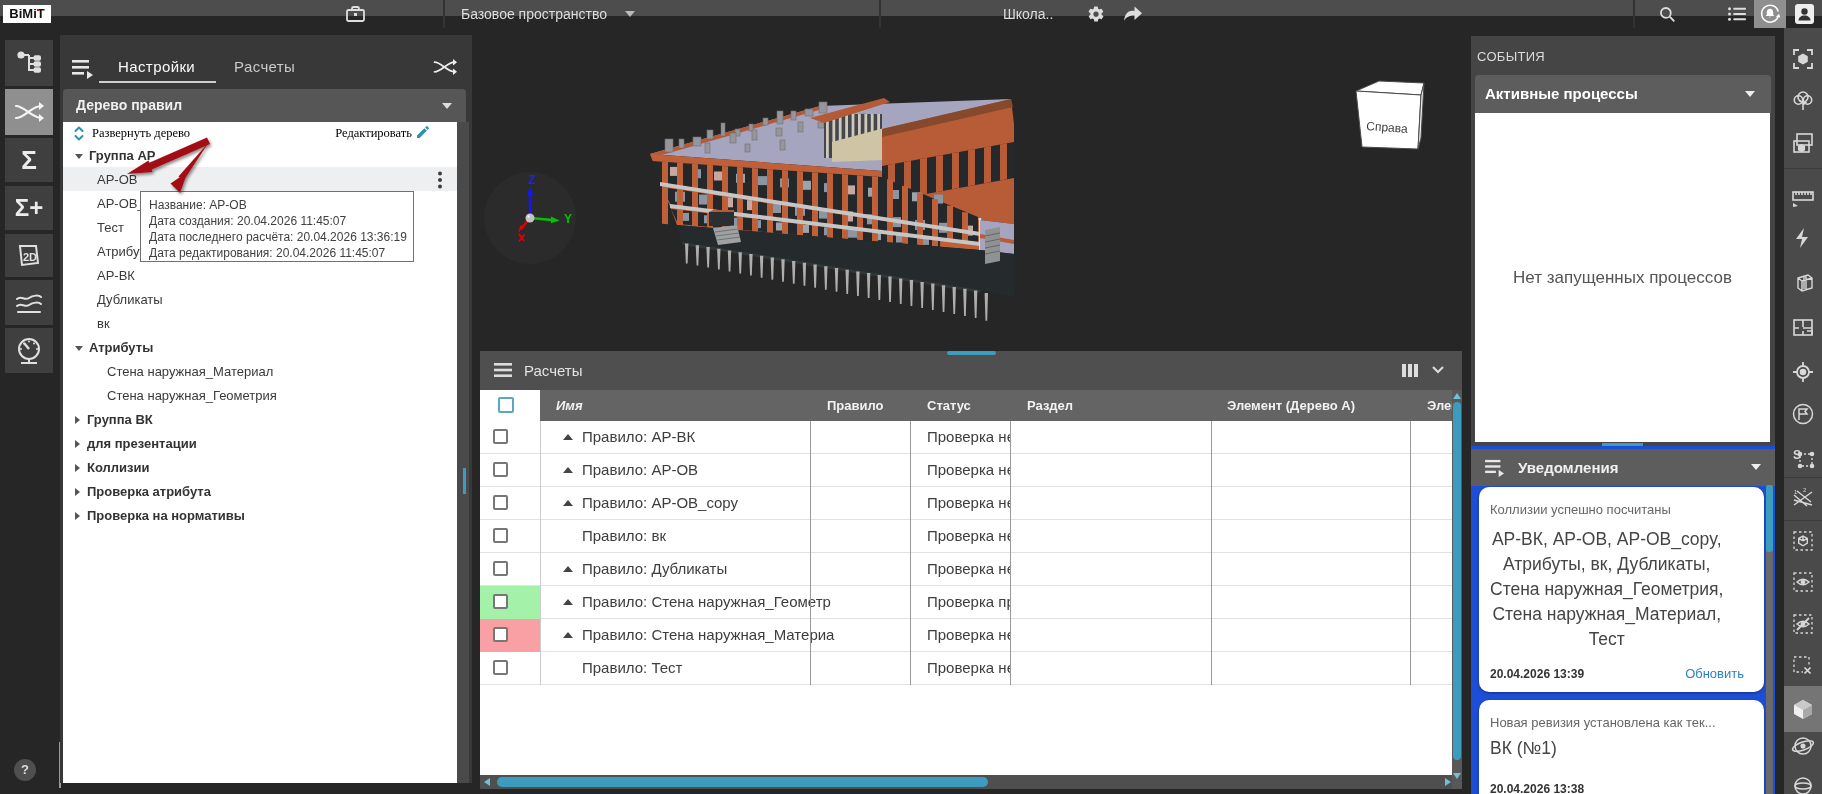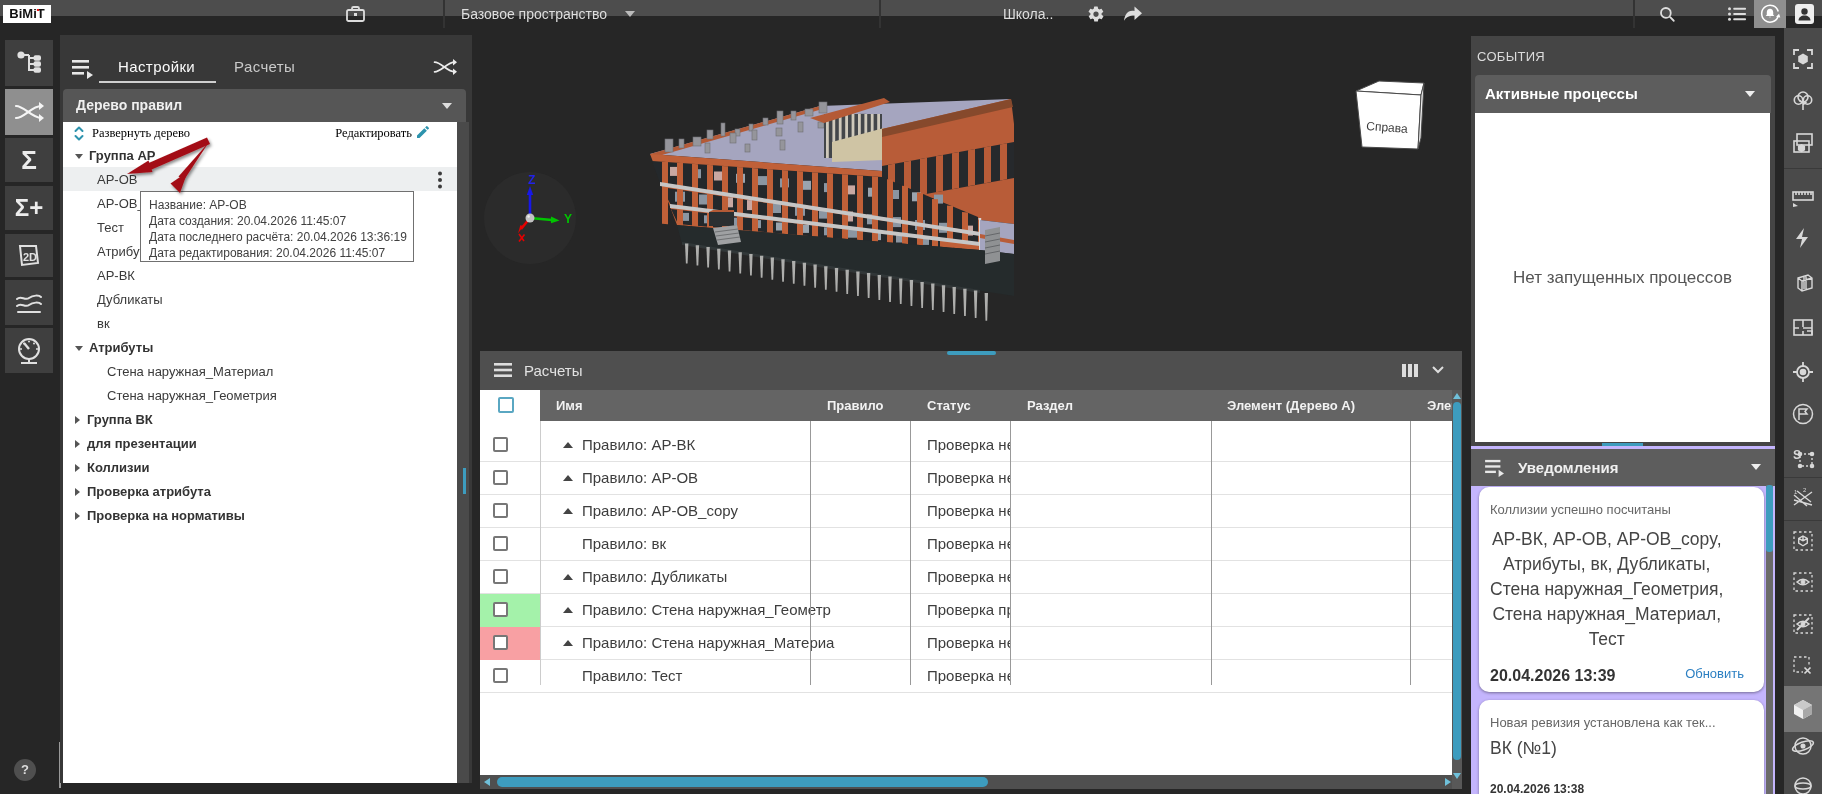--- a/index.html
+++ b/index.html
@@ -33,39 +33,39 @@
 #hl{position:absolute;left:0;top:45px;width:394px;height:24px;background:#edeff0;}
 .teal{color:#000000;font-family:Liberation Serif, serif;}
 #tooltip{position:absolute;left:77px;top:69px;width:274px;height:71px;background:#fff;border:1px solid #707070;
 font-size:12px;color:#404040;padding:5px 8px 0;line-height:16px;z-index:5;white-space:nowrap;}
 
 #viewport{position:absolute;left:480px;top:28px;width:986px;height:323px;background:#262626;}
 
 #tblhead{position:absolute;left:480px;top:351px;width:982px;height:39px;background:#4f4f4f;color:#e2e2e2;}
 #tblcols{position:absolute;left:480px;top:390px;width:972px;height:31px;background:#646464;color:#f2f2f2;font-size:13px;font-weight:bold;}
 #tbody{position:absolute;left:480px;top:421px;width:972px;height:354px;background:#fff;}
-.trow{position:absolute;left:0;width:972px;height:33px;border-bottom:1px solid #e2e2e2;margin-top:8px;}
+.trow{position:absolute;left:0;width:972px;height:33px;border-bottom:1px solid #e2e2e2;}
 .cbx{position:absolute;left:13px;top:8px;width:15px;height:15px;border:2px solid #777;border-radius:2px;background:#fff;}
 .rname{position:absolute;left:102px;top:7px;font-size:15px;color:#3d3d3d;white-space:nowrap;}
 .rtri{position:absolute;left:83px;top:13px;width:0;height:0;border-left:5px solid transparent;border-right:5px solid transparent;border-bottom:6px solid #444;}
 .rstat{position:absolute;left:447px;top:7px;font-size:15px;color:#3d3d3d;white-space:nowrap;overflow:hidden;width:83px;}
 .cline{position:absolute;top:0;width:1px;background:#999;}
 #hscroll{position:absolute;left:480px;top:775px;width:982px;height:14px;background:#4f4f4f;}
 #hthumb{position:absolute;left:17px;top:2px;width:491px;height:10px;background:#3d9cbe;border-radius:5px;}
 #vscroll{position:absolute;left:1452px;top:390px;width:10px;height:399px;background:#585858;}
 #vthumb{position:absolute;left:1px;top:12px;width:8px;height:358px;background:#3d9cbe;border-radius:4px;}
 
 #events{position:absolute;left:1471px;top:36px;width:304px;height:410px;background:#454545;}
 #evhead{position:absolute;left:6px;top:13px;color:#dcdcdc;font-size:13px;letter-spacing:.3px;}
 #evbar{position:absolute;left:4px;top:39px;width:296px;height:38px;background:#5d5d5d;border-radius:4px 4px 0 0;
 color:#fff;font-weight:bold;font-size:15px;line-height:38px;padding-left:10px;}
 #evwhite{position:absolute;left:4px;top:77px;width:295px;height:329px;background:#fff;color:#555;font-size:17px;
 display:flex;align-items:center;justify-content:center;}
 #evhandle{position:absolute;left:1602px;top:443px;width:41px;height:3px;background:#3d9cbe;}
-#notif{position:absolute;left:1471px;top:446px;width:304px;height:348px;background:#c4b5fd;}
+#notif{position:absolute;left:1471px;top:446px;width:304px;height:348px;background:#1d4ed8;}
 #nhead{position:absolute;left:0;top:3px;width:304px;height:37px;background:#5d5d5d;color:#f0f0f0;}
 .card{position:absolute;left:8px;width:285px;background:#fff;border-radius:10px;box-shadow:0 1px 3px rgba(0,0,0,.4);}
 #ntrack{position:absolute;left:295px;top:39px;width:7px;height:309px;background:#6a6a6a;}
 #nthumb{position:absolute;left:0;top:0;width:7px;height:67px;background:#3d9cbe;border-radius:3px;}
 
 #rightstrip{position:absolute;left:1784px;top:28px;width:38px;height:766px;background:#4a4a4a;}
 .rbtn{position:absolute;left:0;width:38px;height:42px;display:flex;align-items:center;justify-content:center;color:#d8d8d8;}
 .rsep{position:absolute;left:0;width:38px;height:1px;background:#3a3a3a;}
 #helpc{position:absolute;left:14px;top:759px;width:22px;height:22px;border-radius:50%;background:#4f4f4f;
 color:#ddd;font-size:13px;font-weight:bold;text-align:center;line-height:22px;}
@@ -487,21 +487,21 @@
           <rect x="12" width="4" height="13"></rect>
         </g>
       </svg>
   <svg class="abs" style="left:952px;top:15px" width="12" height="8" viewBox="0 0 12 8">
         <path d="M1 1 l5 5 5-5" stroke="#ddd" stroke-width="2" fill="none"></path>
       </svg>
 </div>
 <div id="tblcols">
   <div class="abs" style="left:0;top:0;width:60px;height:31px;background:#fff;"></div>
   <div class="abs" style="left:18px;top:7px;width:16px;height:16px;border:2.5px solid #5aa7c2;border-radius:2px;background:#fff;"></div>
-  <div class="abs" style="left:76px;top:8px;">Имя</div>
+  <div class="abs" style="left:76px;top:8px;font-style:italic;">Имя</div>
   <div class="abs" style="left:347px;top:8px;">Правило</div>
   <div class="abs" style="left:447px;top:8px;">Статус</div>
   <div class="abs" style="left:547px;top:8px;">Раздел</div>
   <div class="abs" style="left:747px;top:8px;">Элемент (Дерево А)</div>
   <div class="abs" style="left:947px;top:8px;">Элем</div>
 </div>
 <div id="tbody">
   <div class="trow" style="top:0">
         <div class="cbx"></div>
         <div class="rtri"></div>
@@ -586,21 +586,21 @@
             <rect x="0" y="13" width="12" height="2.6"></rect>
     <path d="M15 12 l6 4 -6 4z"></path>
           </g>
         </svg>
     <div class="abs" style="left:47px;top:10px;font-weight:bold;font-size:15px;">Уведомления</div>
     <span class="caret" style="position:absolute;right:14px;top:15px;border-top-color:#eee;"></span>
   </div>
   <div class="card" style="top:41px;height:205px;">
     <div class="abs" style="left:11px;top:15px;font-size:13px;color:#666;">Коллизии успешно посчитаны</div>
     <div class="abs" style="left:11px;top:40px;font-size:17.5px;color:#454545;line-height:25px;text-align:center;">АР-ВК, АР-ОВ, АР-ОВ_copy,<br>Атрибуты, вк, Дубликаты,<br>Стена наружная_Геометрия,<br>Стена наружная_Материал,<br>Тест</div>
-    <div class="abs" style="left:11px;top:180px;font-size:16px;font-weight:bold;color:#333;text-align:right;">20.04.2026 13:39</div>
+    <div class="abs" style="left:11px;top:180px;font-size:12px;font-weight:bold;color:#333;text-align:right;">20.04.2026 13:39</div>
     <div class="abs" style="right:20px;top:179px;font-size:13px;color:#2b7fc2;">Обновить</div>
   </div>
   <div class="card" style="top:254px;height:110px;">
     <div class="abs" style="left:11px;top:15px;font-size:13px;color:#666;">Новая ревизия установлена как тек...</div>
     <div class="abs" style="left:11px;top:38px;font-size:17.5px;color:#454545;">ВК (№1)</div>
     <div class="abs" style="left:11px;top:82px;font-size:12px;font-weight:bold;color:#333;">20.04.2026 13:38</div>
   </div>
   <div id="ntrack">
         <div id="nthumb"></div>
       </div>

